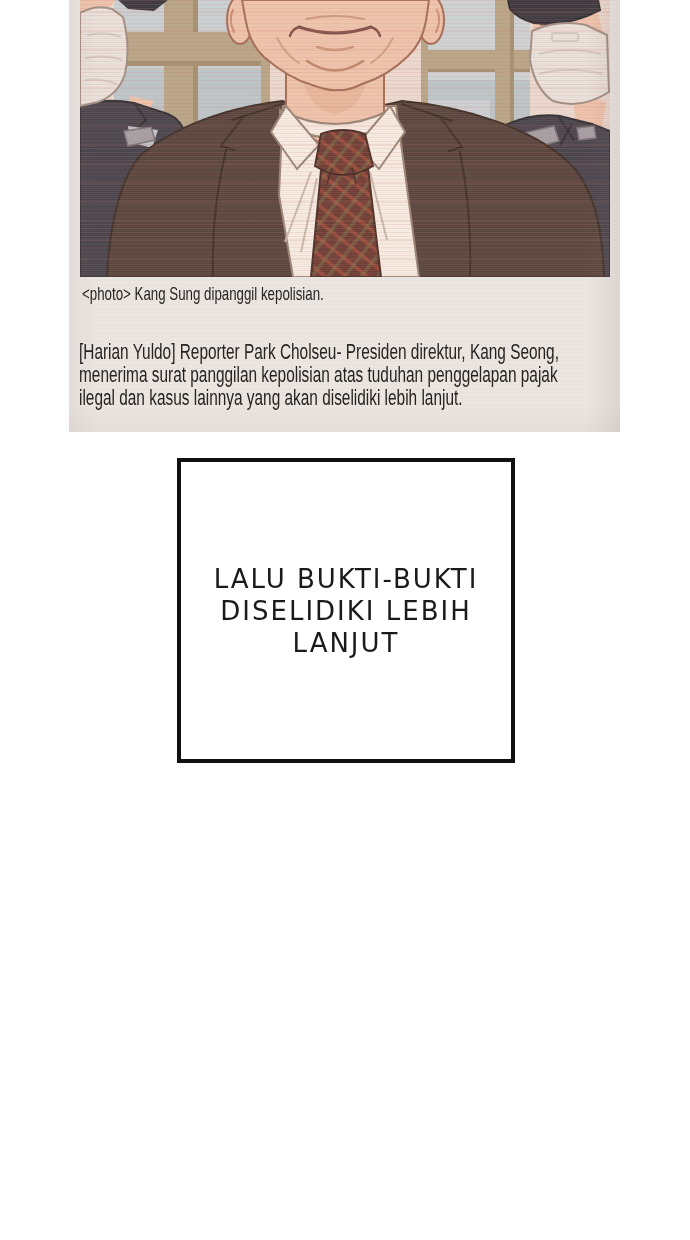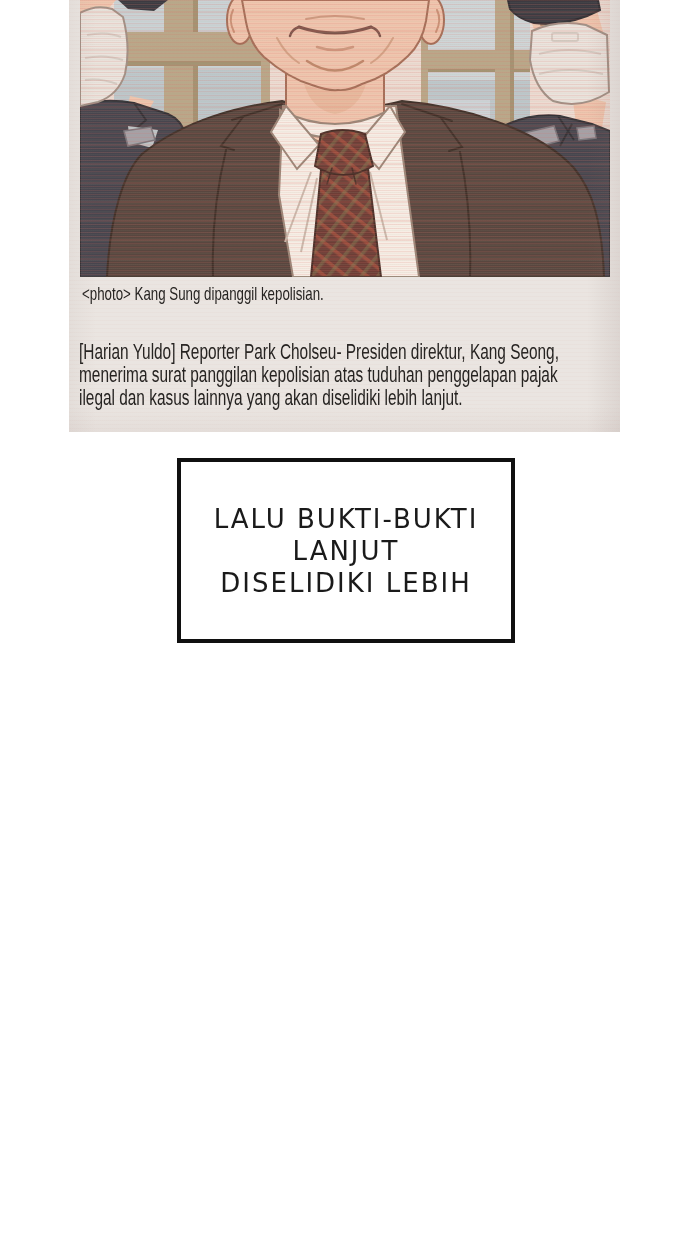--- a/index.html
+++ b/index.html
@@ -47,21 +47,21 @@
   .article{
     position:absolute;left:10px;top:340px;color:var(--ink);
   }
   .article-line{
     font-size:22px;line-height:23px;white-space:nowrap;
     transform:scaleX(.70);transform-origin:left top;
   }
 
   
   .speech-box{
-    position:absolute;left:177px;top:458px;width:338px;height:185px;
+    position:absolute;left:177px;top:458px;width:338px;height:305px;
     box-sizing:border-box;border:4px solid var(--boxborder);background:#ffffff;
     display:flex;flex-direction:column;align-items:center;justify-content:center;
     font-family:"DejaVu Sans", sans-serif;
     font-size:26px;line-height:32px;letter-spacing:2px;
     color:var(--speechink);text-align:left;
   }
 
   
   .c-wall{fill:var(--wall);} .c-walllow{fill:var(--walllow);}
   .c-glass{fill:var(--glass);} .c-frame{fill:var(--frame);} .c-frameshade{fill:var(--frameshade);}
@@ -203,17 +203,17 @@
       <div class="article-line">menerima surat panggilan kepolisian atas tuduhan penggelapan pajak</div>
       <div class="article-line">ilegal dan kasus lainnya yang akan diselidiki lebih lanjut.</div>
     </div>
 
     <div class="paper-shade"></div>
     <div class="paper-texture"></div>
   </section>
 
   <section class="speech-box">
     <div class="speech-line">LALU BUKTI-BUKTI</div>
+    <div class="speech-line">DISELIDIKI LEBIH</div>
     <div class="speech-line">LANJUT</div>
-    <div class="speech-line">DISELIDIKI LEBIH</div>
   </section>
 
 </div>
 
 </body></html>

